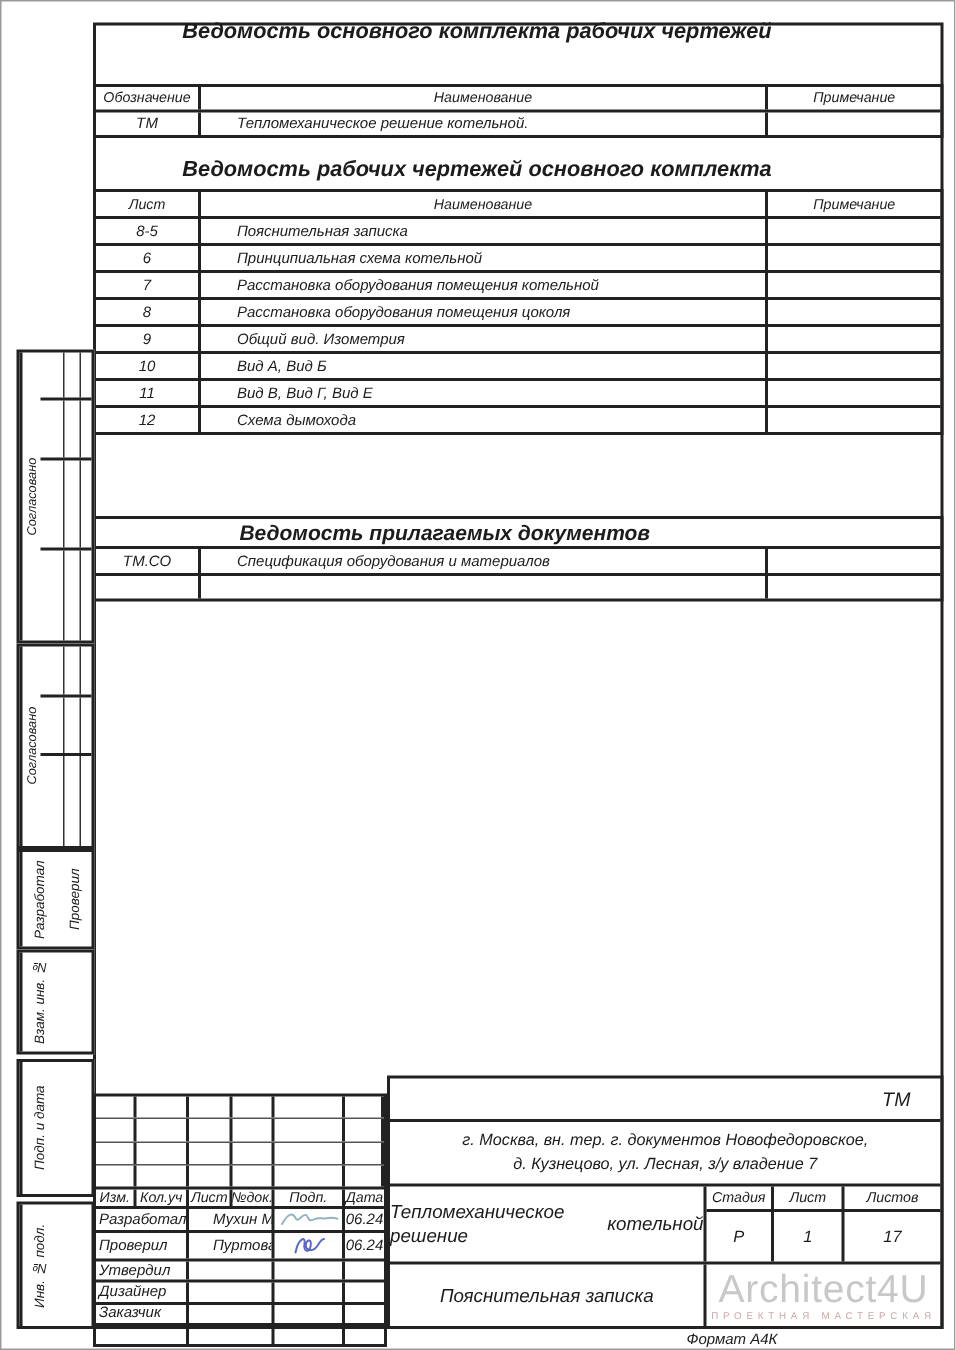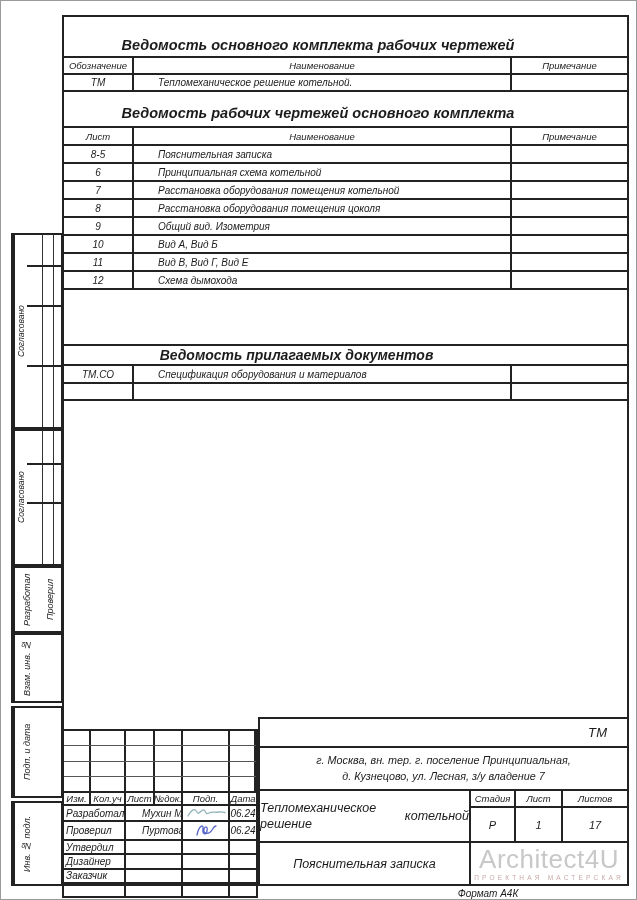--- a/index.html
+++ b/index.html
@@ -11,21 +11,21 @@
     font-family: "Liberation Sans", sans-serif;
     font-style: italic; color: #1c1c1c; overflow: hidden;
   }
   .abs { position: absolute; }
 
   
   .frame { left: 61px; top: 14px; width: 567px; height: 871px; border: 2px solid #222; }
 
   
   .title { left: 61px; width: 567px; text-align: center; font-size: 14.5px; font-weight: bold; }
-  .t1 { top: 36px; padding-right: 55px; }
+  .t1 { top: 12px; padding-right: 55px; }
   .t2 { top: 104px; padding-right: 55px; }
 
   
   .tbl { left: 61px; width: 567px; border: 2px solid #222; }
   .tbl1 { top: 55px; }
   .tbl2 { top: 125px; }
   .tbl3 { top: 343px; }
   .trow { display: flex; }
   .trow + .trow, #sheets-body .trow { border-top: 2px solid #222; }
   .cell { display: flex; align-items: center; justify-content: center; font-size: 10px; overflow: hidden; white-space: nowrap; }
@@ -353,21 +353,21 @@
           <div class="cell rc-name"></div>
           <div class="cell rc-sig"></div>
           <div class="cell rc-date"></div>
         </div>
       </div>
   </div>
 
   <div class="abs tb-right">
     <div class="tbr-row tm-cell">ТМ</div>
     <div class="tbr-row addr-cell">
-      <span>г. Москва, вн. тер. г. поселение Принципиальная,</span>
+      <span>г. Москва, вн. тер. г. документов Новофедоровское,</span>
       <span>д. Кузнецово, ул. Лесная, з/у владение 7</span>
     </div>
     <div class="tbr-row row3">
       <div class="proj-cell">
         <span>Тепломеханическое решение</span>
         <span>котельной</span>
       </div>
       <div class="slg">
         <div class="slg-head">
           <div class="cell sc1">Стадия</div>

